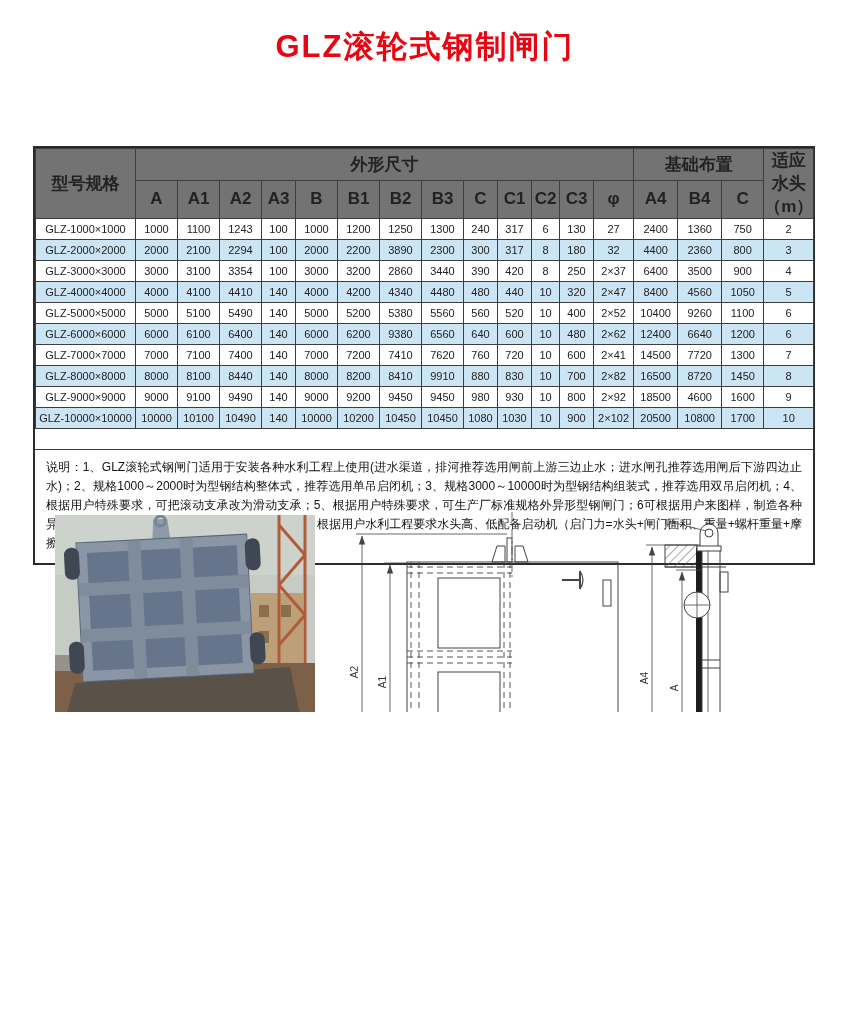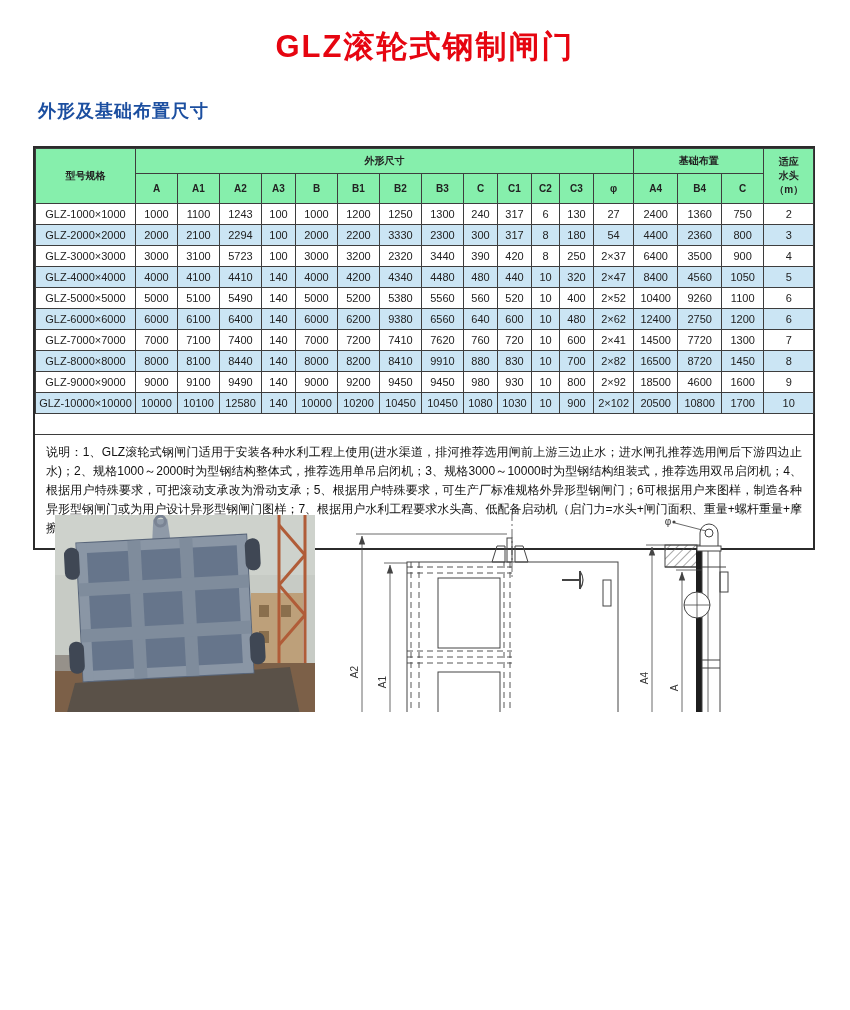--- a/index.html
+++ b/index.html
@@ -17,40 +17,39 @@
   }
   .table-box {
     position:absolute; left:33px; top:146px; width:782px;
     border:2px solid #2b2b2b; box-sizing:border-box; background:#fff;
   }
   table.spec { border-collapse:collapse; table-layout:fixed; width:100%; }
   table.spec th, table.spec td {
     border:1px solid #3d3d3d; text-align:center; vertical-align:middle;
     font-size:11px; color:#222; padding:0; overflow:hidden; white-space:nowrap;
   }
-  table.spec thead th { background:#86efac; font-weight:bold; font-size:10px; }
+  table.spec thead th { background:#737373; font-weight:bold; font-size:17px; }
   table.spec thead tr.h1 th { height:24px; }
   table.spec thead tr.h2 th { height:29px; }
   table.spec tbody td { height:20px; background:#fff; }
   table.spec tbody tr.alt td { background:#cbe5f4; }
   .notes {
     border-top:1px solid #3d3d3d; padding:8px 11px 10px 11px;
     font-size:12px; line-height:1.58; color:#111; text-align:justify;margin-top:20px;
   }
   .photo { position:absolute; display:block; }
   .drawings { position:absolute; left:340px; top:510px; }
   .dimlabel { font-size:10px; fill:#333; font-family:"Liberation Sans","DejaVu Sans",sans-serif; }
 </style>
 </head>
 <body>
 
 <div class="page">
 
   <div class="title">GLZ滚轮式钢制闸门</div>
-  <div class="subtitle">外形及基础布置尺寸</div>
 
   <div class="table-box">
     <table class="spec">
       <colgroup id="cols">
           <col style="width: 100px;">
           <col style="width: 42px;">
           <col style="width: 42px;">
           <col style="width: 42px;">
           <col style="width: 34px;">
           <col style="width: 42px;">
@@ -115,41 +114,41 @@
             <td>2</td>
           </tr>
           <tr class="alt">
             <td class="model">GLZ-2000×2000</td>
             <td>2000</td>
             <td>2100</td>
             <td>2294</td>
             <td>100</td>
             <td>2000</td>
             <td>2200</td>
-            <td>3330</td>
+            <td>3890</td>
             <td>2300</td>
             <td>300</td>
             <td>317</td>
             <td>8</td>
             <td>180</td>
-            <td>54</td>
+            <td>32</td>
             <td>4400</td>
             <td>2360</td>
             <td>800</td>
             <td>3</td>
           </tr>
           <tr>
             <td class="model">GLZ-3000×3000</td>
             <td>3000</td>
             <td>3100</td>
-            <td>5723</td>
+            <td>3354</td>
             <td>100</td>
             <td>3000</td>
             <td>3200</td>
-            <td>2320</td>
+            <td>2860</td>
             <td>3440</td>
             <td>390</td>
             <td>420</td>
             <td>8</td>
             <td>250</td>
             <td>2×37</td>
             <td>6400</td>
             <td>3500</td>
             <td>900</td>
             <td>4</td>
@@ -203,21 +202,21 @@
             <td>6000</td>
             <td>6200</td>
             <td>9380</td>
             <td>6560</td>
             <td>640</td>
             <td>600</td>
             <td>10</td>
             <td>480</td>
             <td>2×62</td>
             <td>12400</td>
-            <td>2750</td>
+            <td>6640</td>
             <td>1200</td>
             <td>6</td>
           </tr>
           <tr>
             <td class="model">GLZ-7000×7000</td>
             <td>7000</td>
             <td>7100</td>
             <td>7400</td>
             <td>140</td>
             <td>7000</td>
@@ -271,21 +270,21 @@
             <td>2×92</td>
             <td>18500</td>
             <td>4600</td>
             <td>1600</td>
             <td>9</td>
           </tr>
           <tr class="alt">
             <td class="model">GLZ-10000×10000</td>
             <td>10000</td>
             <td>10100</td>
-            <td>12580</td>
+            <td>10490</td>
             <td>140</td>
             <td>10000</td>
             <td>10200</td>
             <td>10450</td>
             <td>10450</td>
             <td>1080</td>
             <td>1030</td>
             <td>10</td>
             <td>900</td>
             <td>2×102</td>

